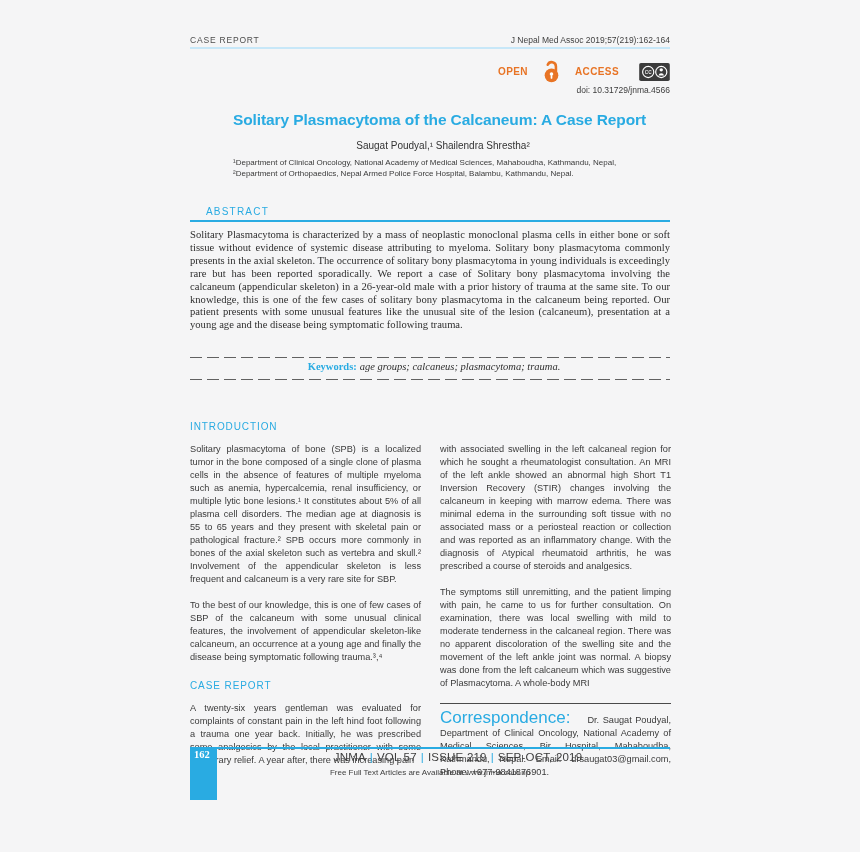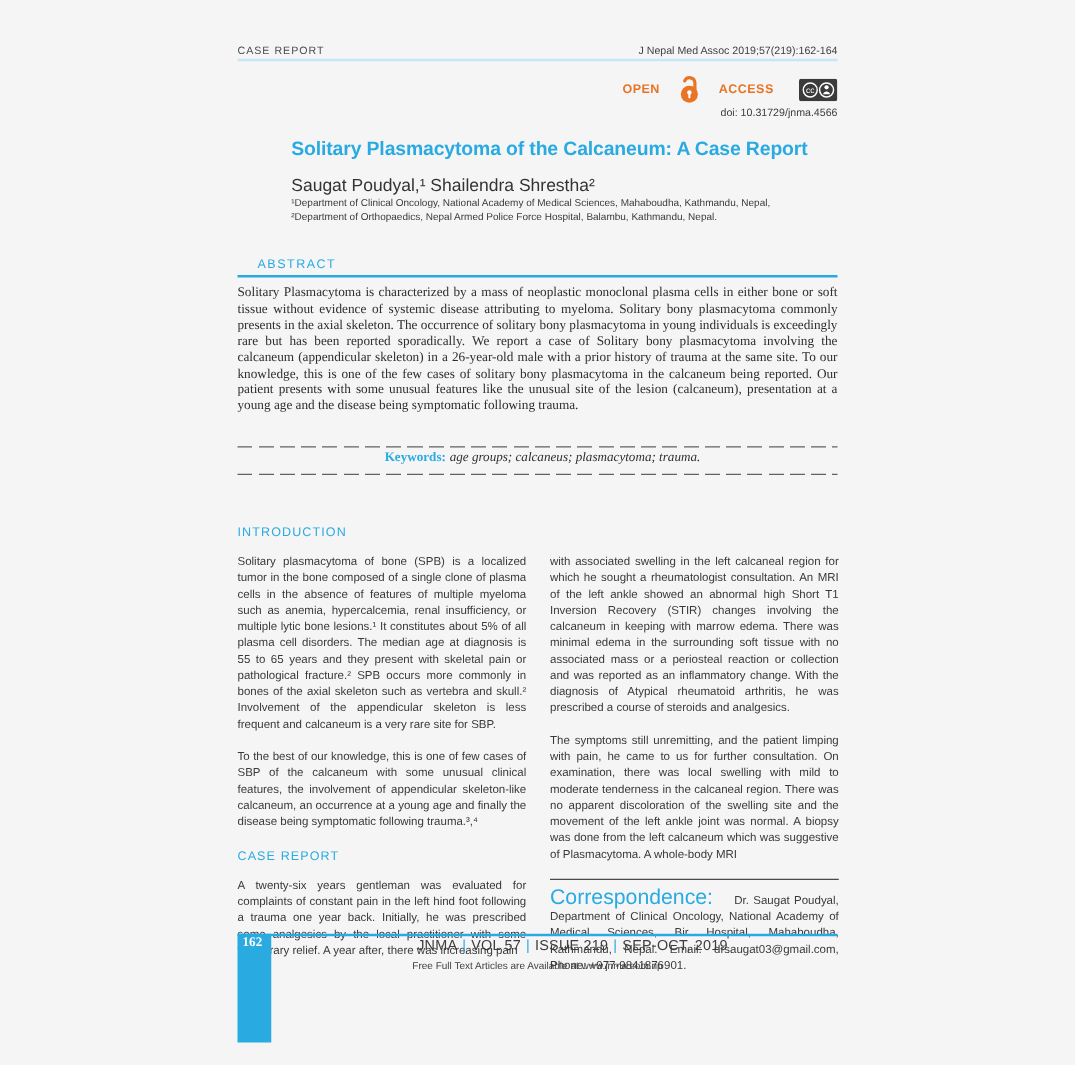--- a/index.html
+++ b/index.html
@@ -20,21 +20,21 @@
   .hdr-citation { font-size:8.5px; color:#3f3f3f; }
   .header-rule { left:190px; top:47px; width:480px; height:2px; background:#c7e7f8; }
 
   .access-row { left:190px; top:60px; width:480px; display:flex; justify-content:flex-end; align-items:center; gap:14px; }
   .oa-word { color:#e87425; font-weight:bold; font-size:10px; letter-spacing:.4px; }
   .cc-badge { margin-left:6px; }
   .doi-line { left:190px; top:85px; width:480px; text-align:right; font-size:8.5px; color:#3c3c3c; }
 
   
   .title { left:233px; top:111px; width:440px; font-size:15.5px; font-weight:bold; color:#29abe2; white-space:nowrap; letter-spacing:-.1px; }
-  .authors { left:233px; top:140px; width:420px; font-size:14px; color:#333; }
+  .authors { left:233px; top:140px; width:420px; font-size:10px; color:#333;text-align:center; }
   .affiliations { left:233px; top:157px; width:408px; font-size:8px; line-height:11px; color:#3a3a3a; }
 
   
   .abstract-heading { left:206px; top:206px; font-size:10px; letter-spacing:1.2px; color:#29abe2; }
   .abstract-rule { left:190px; top:220px; width:480px; height:1.5px; background:#29abe2; }
   .abstract-text { left:190px; top:229px; width:480px; margin:0;
     font-family:"Liberation Serif", serif; font-size:10.6px; line-height:12.9px;
     text-align:justify; color:#2e2e2e; }
 
   .kw-rule { left:190px; width:480px; height:1px;
@@ -54,21 +54,21 @@
   .col h2.case-head { margin-top:16px; }
   .col p { margin:0 0 13px 0; font-size:9.2px; line-height:13px; text-align:justify; color:#3a3a3a; }
 
   .corr-rule { width:231px; height:1px; background:#4a4a4a; margin:12px 0 7px 0; }
   .corr { margin:0; font-size:8.6px; line-height:11.5px; text-align:justify; color:#3a3a3a; }
   .corr-label { color:#29abe2; font-size:17px; }
   .corr-text { margin-left:17px; }
 
   
   .footer-rule { left:190px; top:747px; width:480px; height:2px; background:#29abe2; }
-  .page-bar { left:190px; top:747px; width:27px; height:87px; background:#29abe2;
+  .page-bar { left:190px; top:747px; width:27px; height:53px; background:#29abe2;
     font-family:"Liberation Serif", serif; font-weight:bold; font-size:10.5px; color:#fff;
     padding:2px 0 0 4px; }
   .footer-line { left:190px; top:751px; width:480px; text-align:center; font-size:11.5px; color:#3d3d3d; letter-spacing:.2px;margin-left:28px; }
   .footer-sep { color:#29abe2; padding:0 4px; }
   .footer-tag { left:190px; top:768px; width:480px; text-align:center; font-size:8px; color:#3f3f3f; }
 </style>
 </head>
 <body>
 
 <div>

